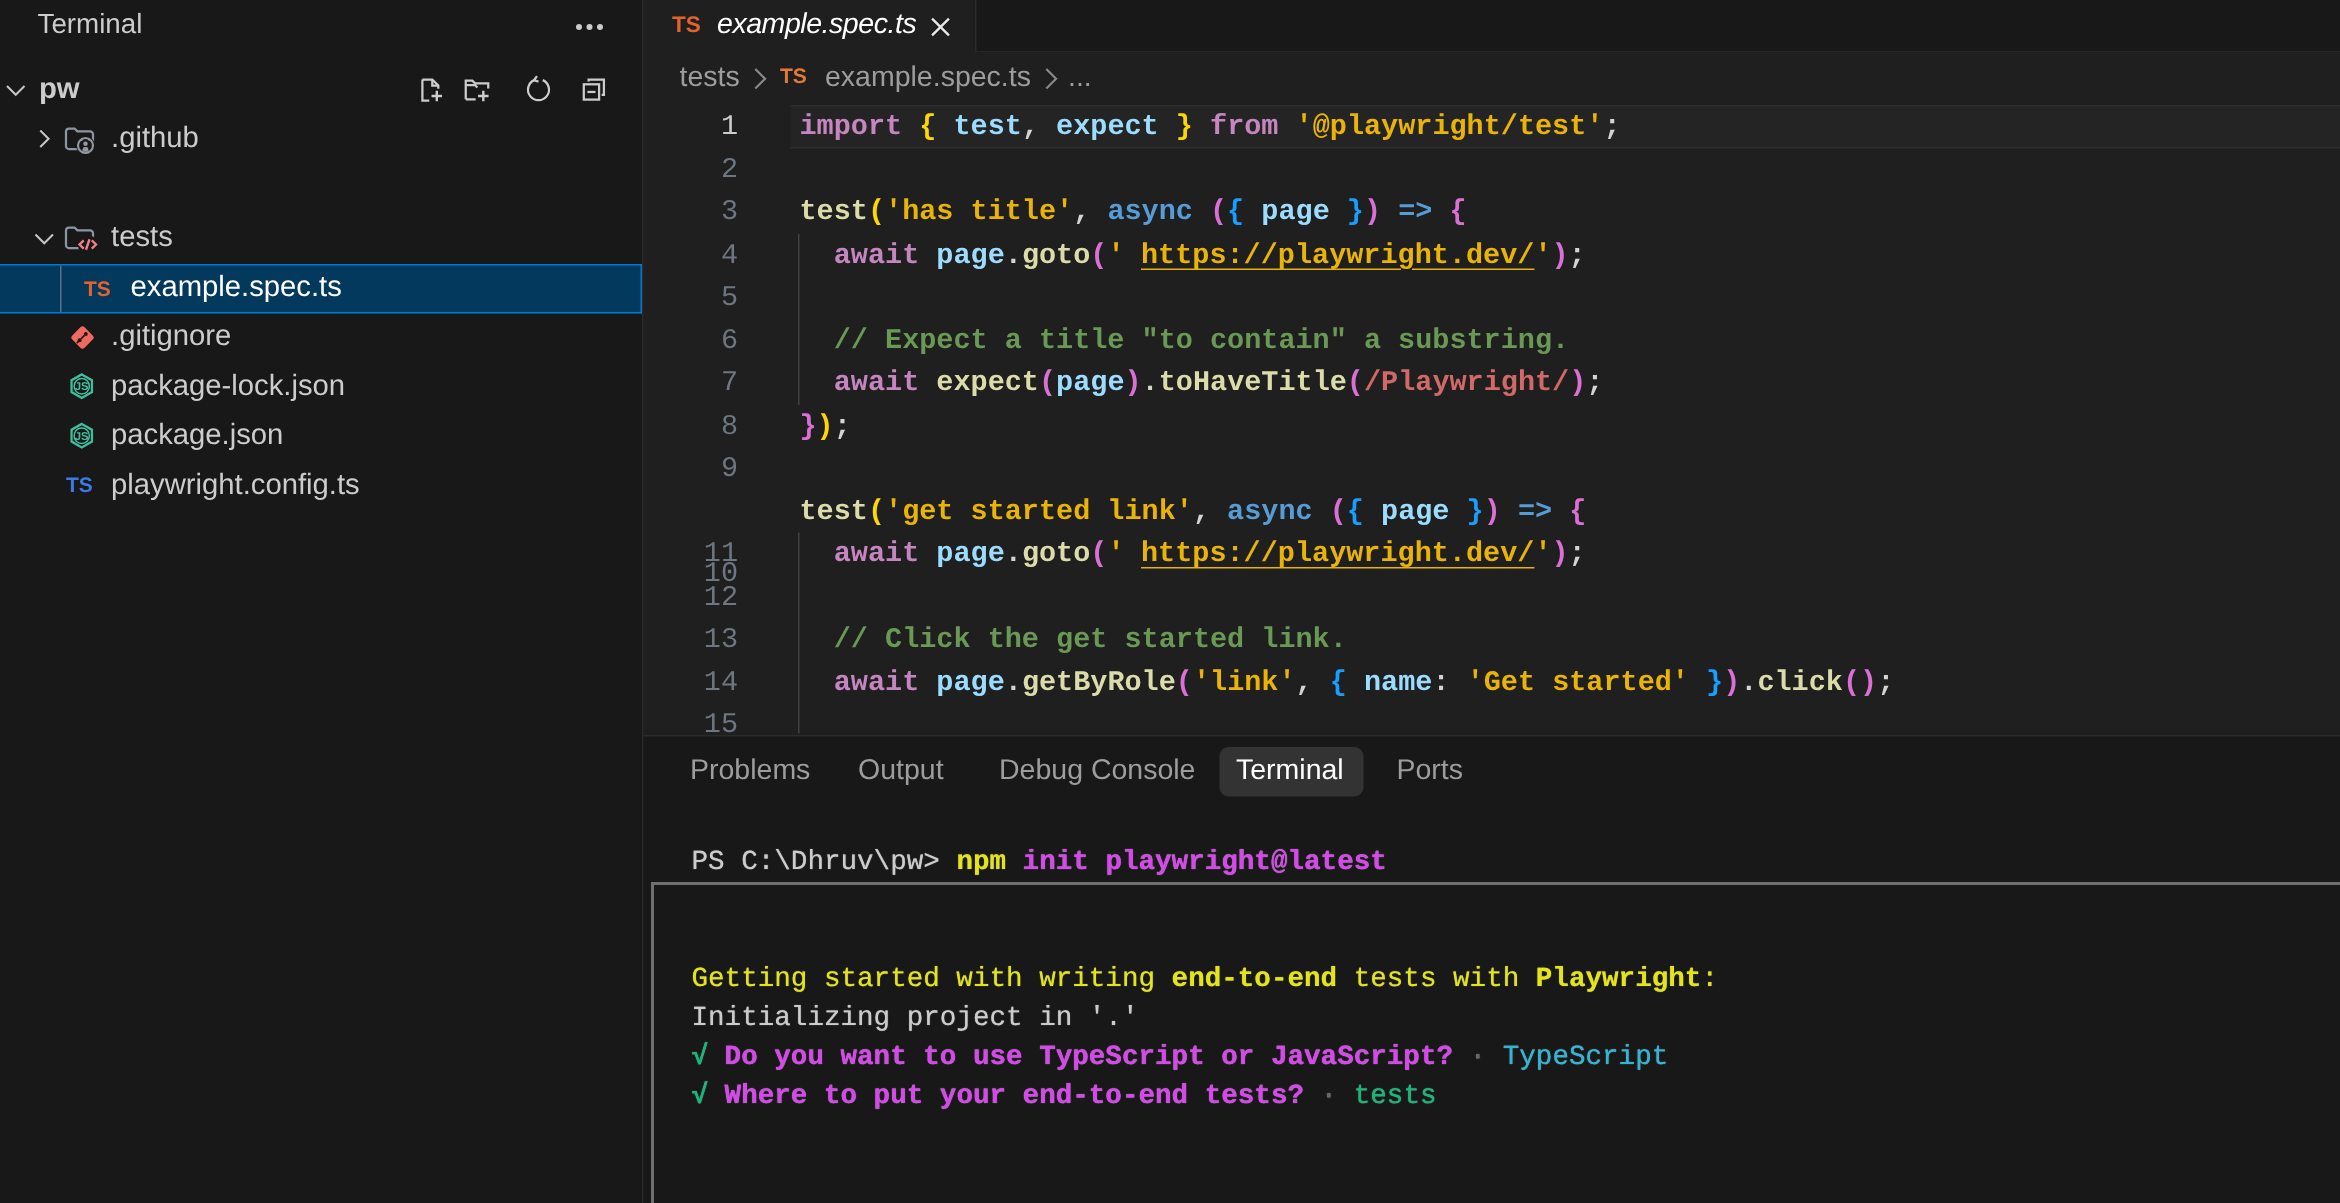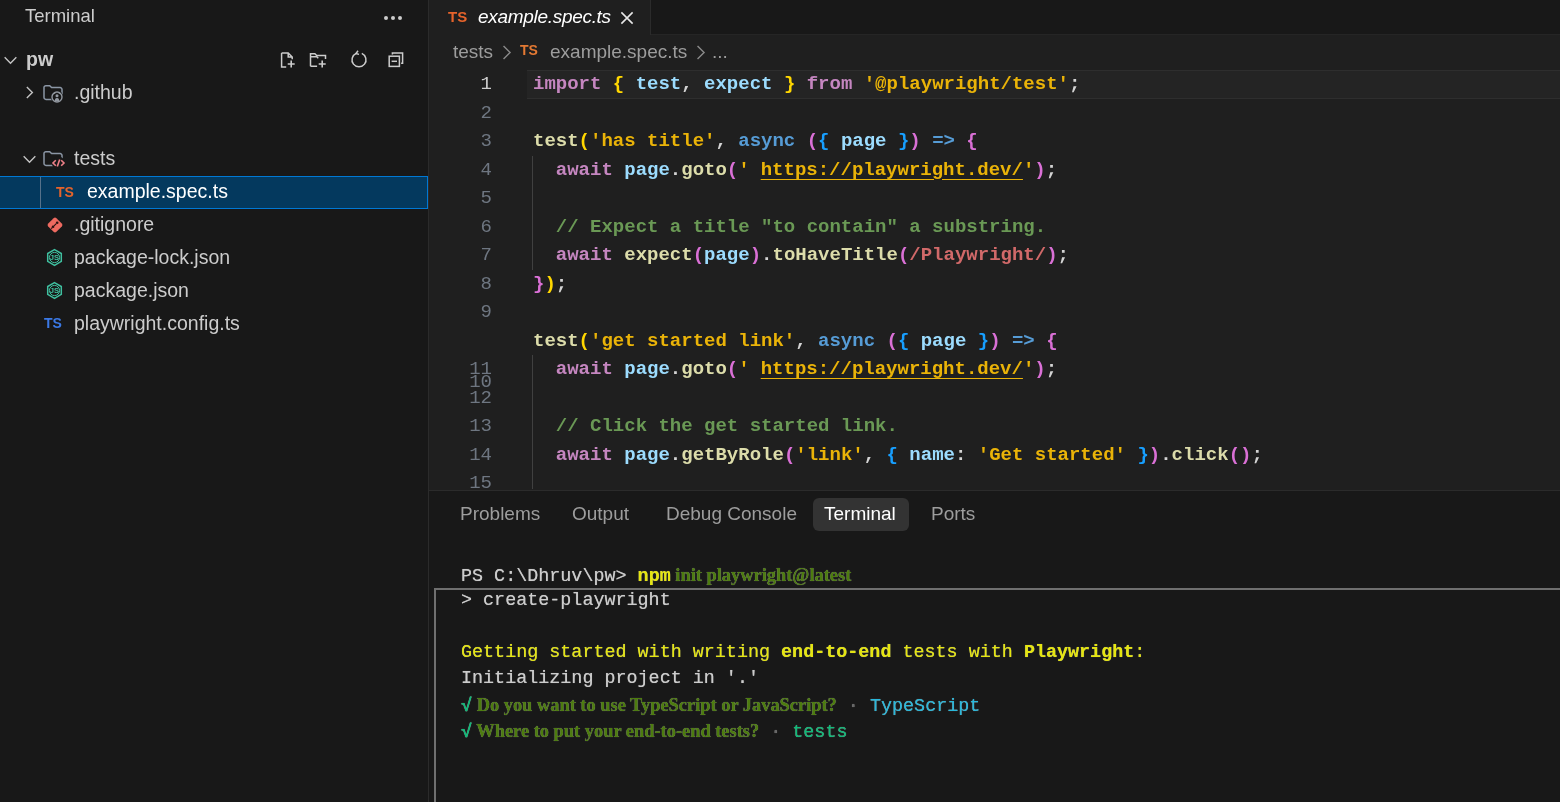--- a/index.html
+++ b/index.html
@@ -30,21 +30,21 @@
 .rx  { color:#d16969; }
 .b1  { color:#ffd700; }
 .b2  { color:#da70d6; }
 .b3  { color:#179fff; }
 .url { text-decoration:underline; text-underline-offset:4px;margin-left:11px; }
 .iguide { position:absolute; width:1px; background:#404040; }
 
 #panel { position:absolute; left:429px; top:490px; width:1131px; height:312px; background:#181818; border-top:1px solid #2b2b2b; }
 .ptab { position:absolute; top:12px; font-size:19px; color:#9d9d9d; }
 .tline { position:absolute; left:32px; font-family:"Liberation Mono",monospace; font-size:18.4px; line-height:26px; height:26px; white-space:pre; color:#cccccc; text-shadow:0 0 0.7px rgba(204,204,204,0.8); }
-.tb { font-weight:bold; color:#4d7c0f;font-family:Liberation Serif, serif; }
+.tb { font-weight:bold; color:#d946ef; }
 .ty { color:#e5e510; }
 .tyb { color:#e5e510; font-weight:bold; }
 .tg { color:#0dbc79; }
 .tc { color:#29b8db; }
 .tdim { color:#666666; }
 svg { display:block; }
 </style>
 </head>
 <body>
 
@@ -212,18 +212,17 @@
   <span class="ptab" style="left:143px;">Output</span>
   <span class="ptab" style="left:237px;">Debug Console</span>
   <div class="abs" style="left:384px;top:7px;width:96px;height:33px;background:#333333;border-radius:6px;"></div>
   <span class="ptab" style="left:395px;color:#ffffff;font-weight:normal;">Terminal</span>
   <span class="ptab" style="left:502px;">Ports</span>
 
   <div class="abs" style="left:5px;top:97px;width:1126px;height:2px;background:#6f6f6f;"></div>
   <div class="abs" style="left:5px;top:97px;width:2px;height:215px;background:#6f6f6f;"></div>
 
   <div class="tline" style="top:71px;">PS C:\Dhruv\pw&gt; <span class="tyb">npm</span><span class="tb"> init playwright@latest</span></div>
-  <div class="tline" style="top:97px;">&gt; create-playwright</div>
   <div class="tline" style="top:149px;"><span class="ty">Getting started with writing </span><span class="tyb">end-to-end</span><span class="ty"> tests with </span><span class="tyb">Playwright</span><span class="ty">:</span></div>
   <div class="tline" style="top:175px;">Initializing project in '.'</div>
   <div class="tline" style="top:201px;"><span class="tg" style="font-weight:bold;">√</span><span class="tb"> Do you want to use TypeScript or JavaScript?</span> <span class="tdim">·</span> <span class="tc">TypeScript</span></div>
   <div class="tline" style="top:227px;"><span class="tg" style="font-weight:bold;">√</span><span class="tb"> Where to put your end-to-end tests?</span> <span class="tdim">·</span> <span class="tg">tests</span></div>
 </div>
 
 </body></html>

